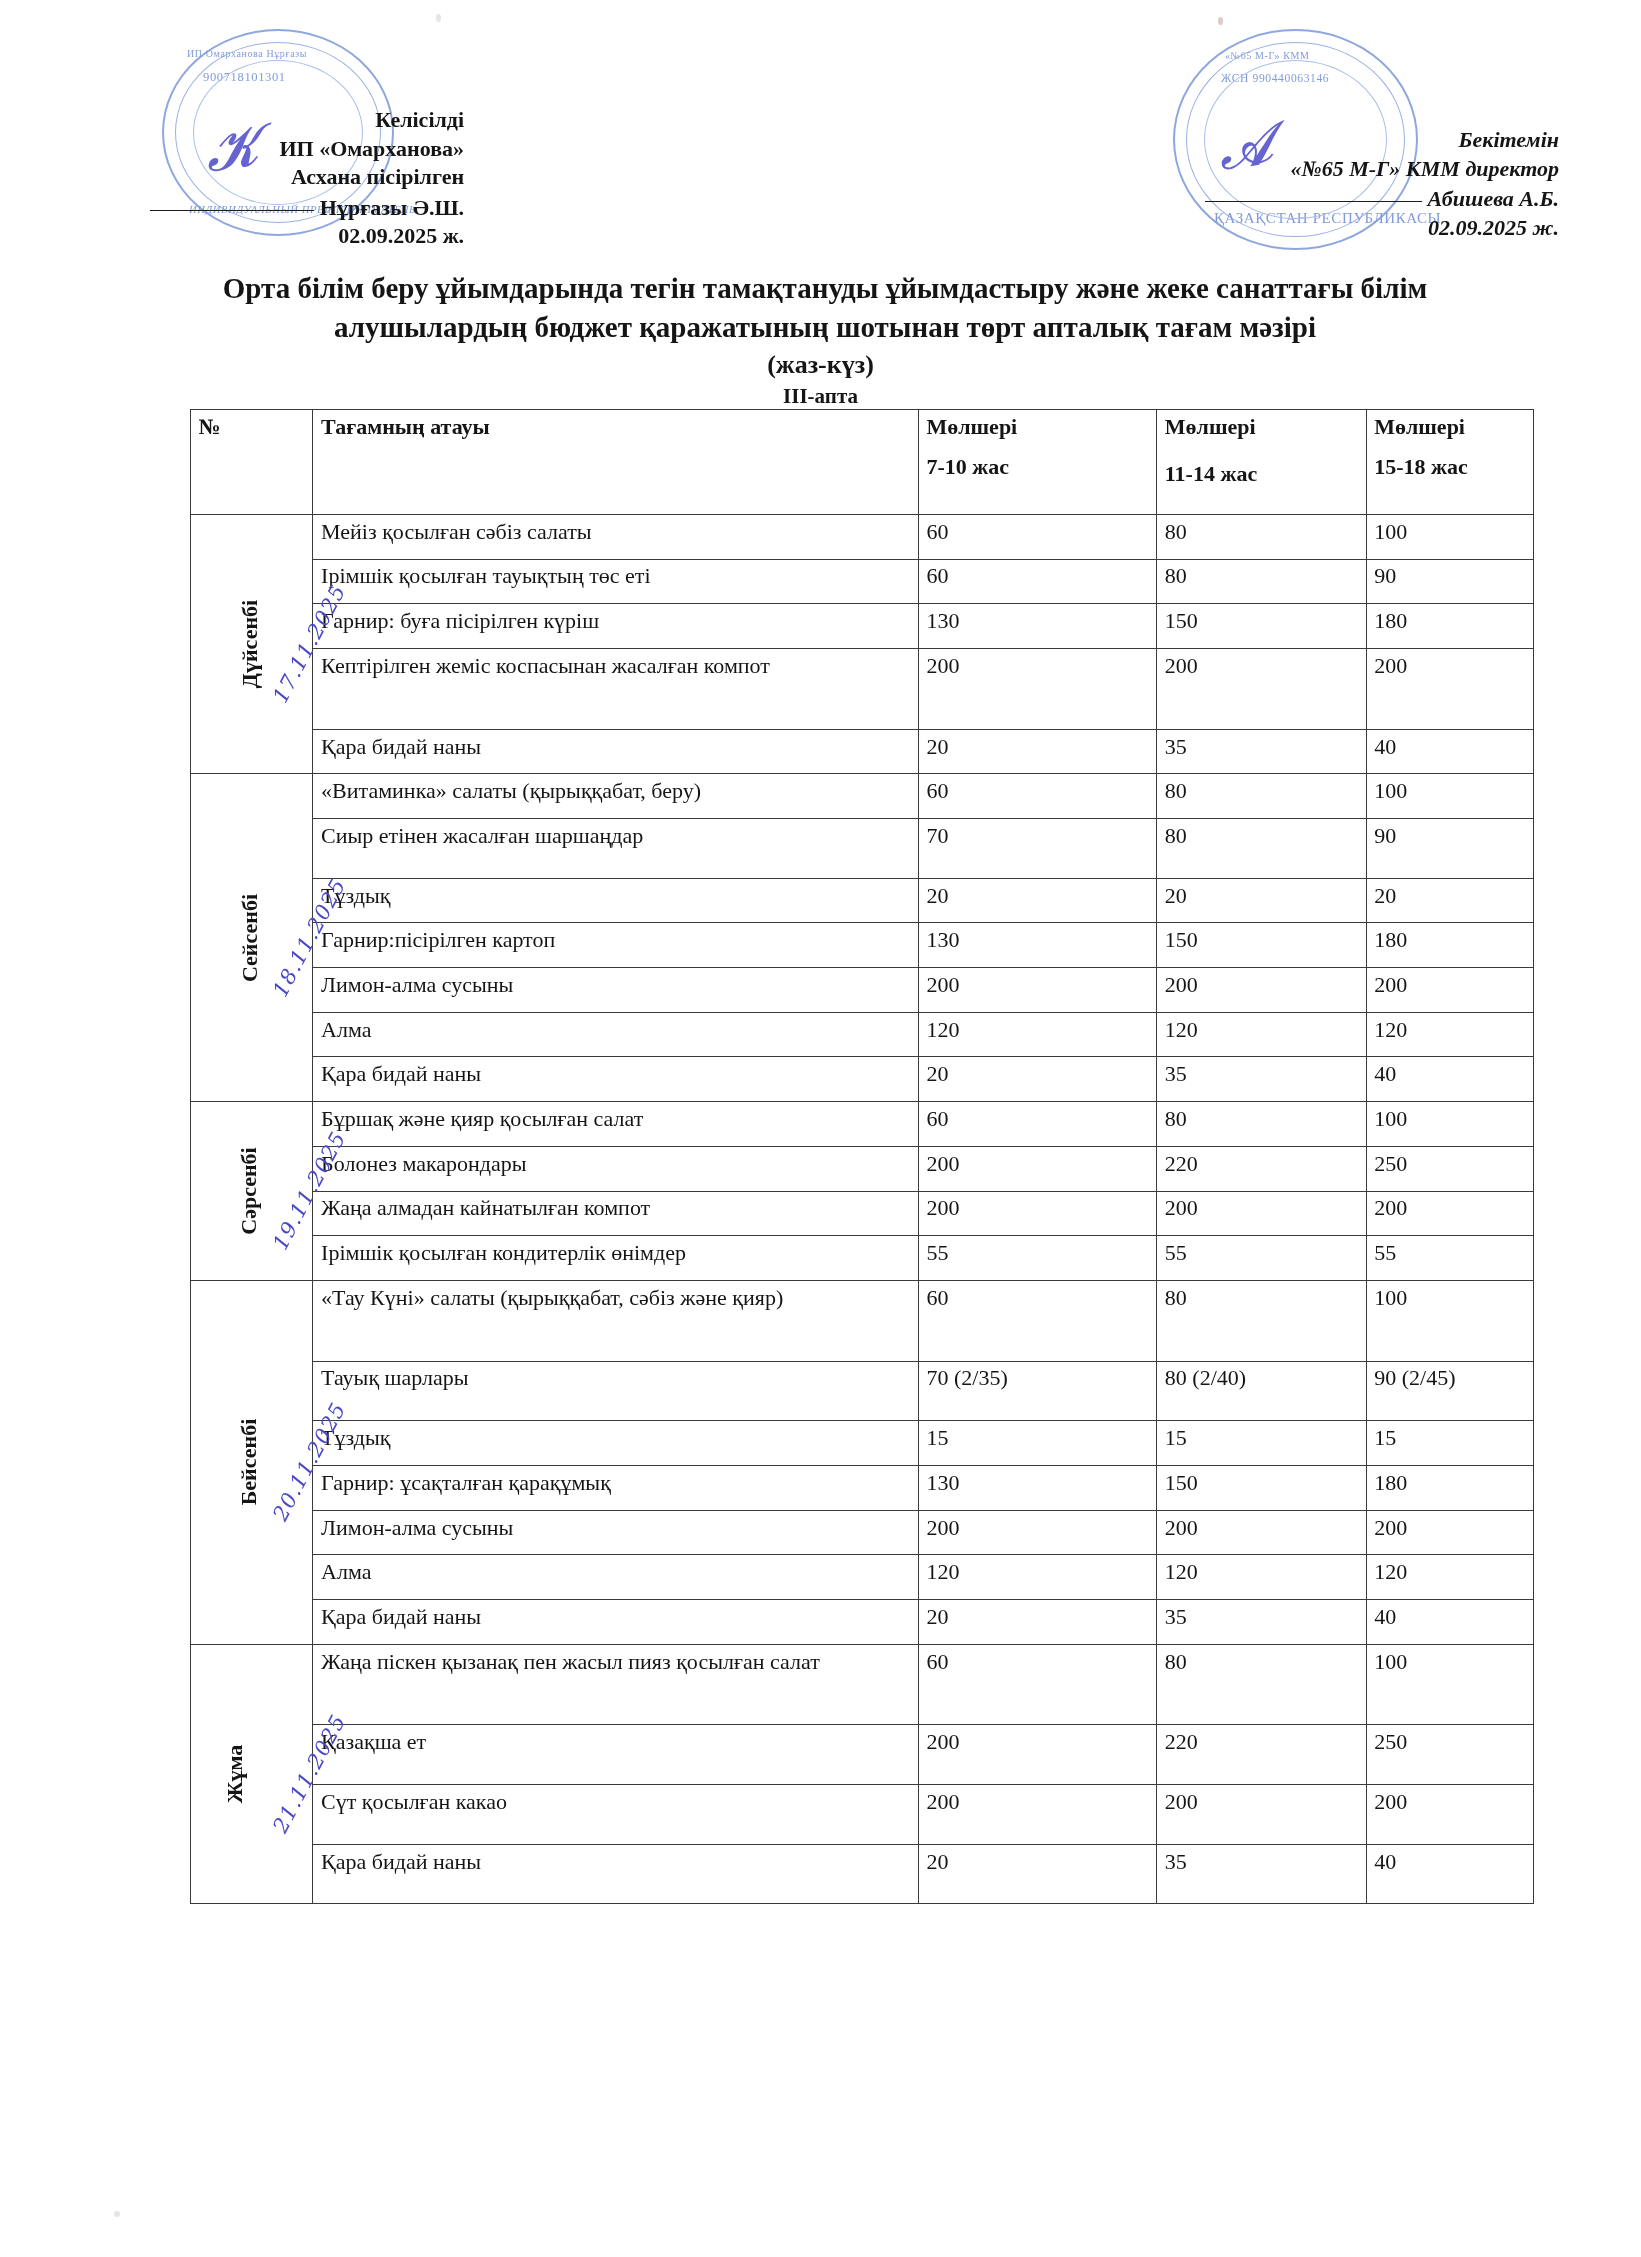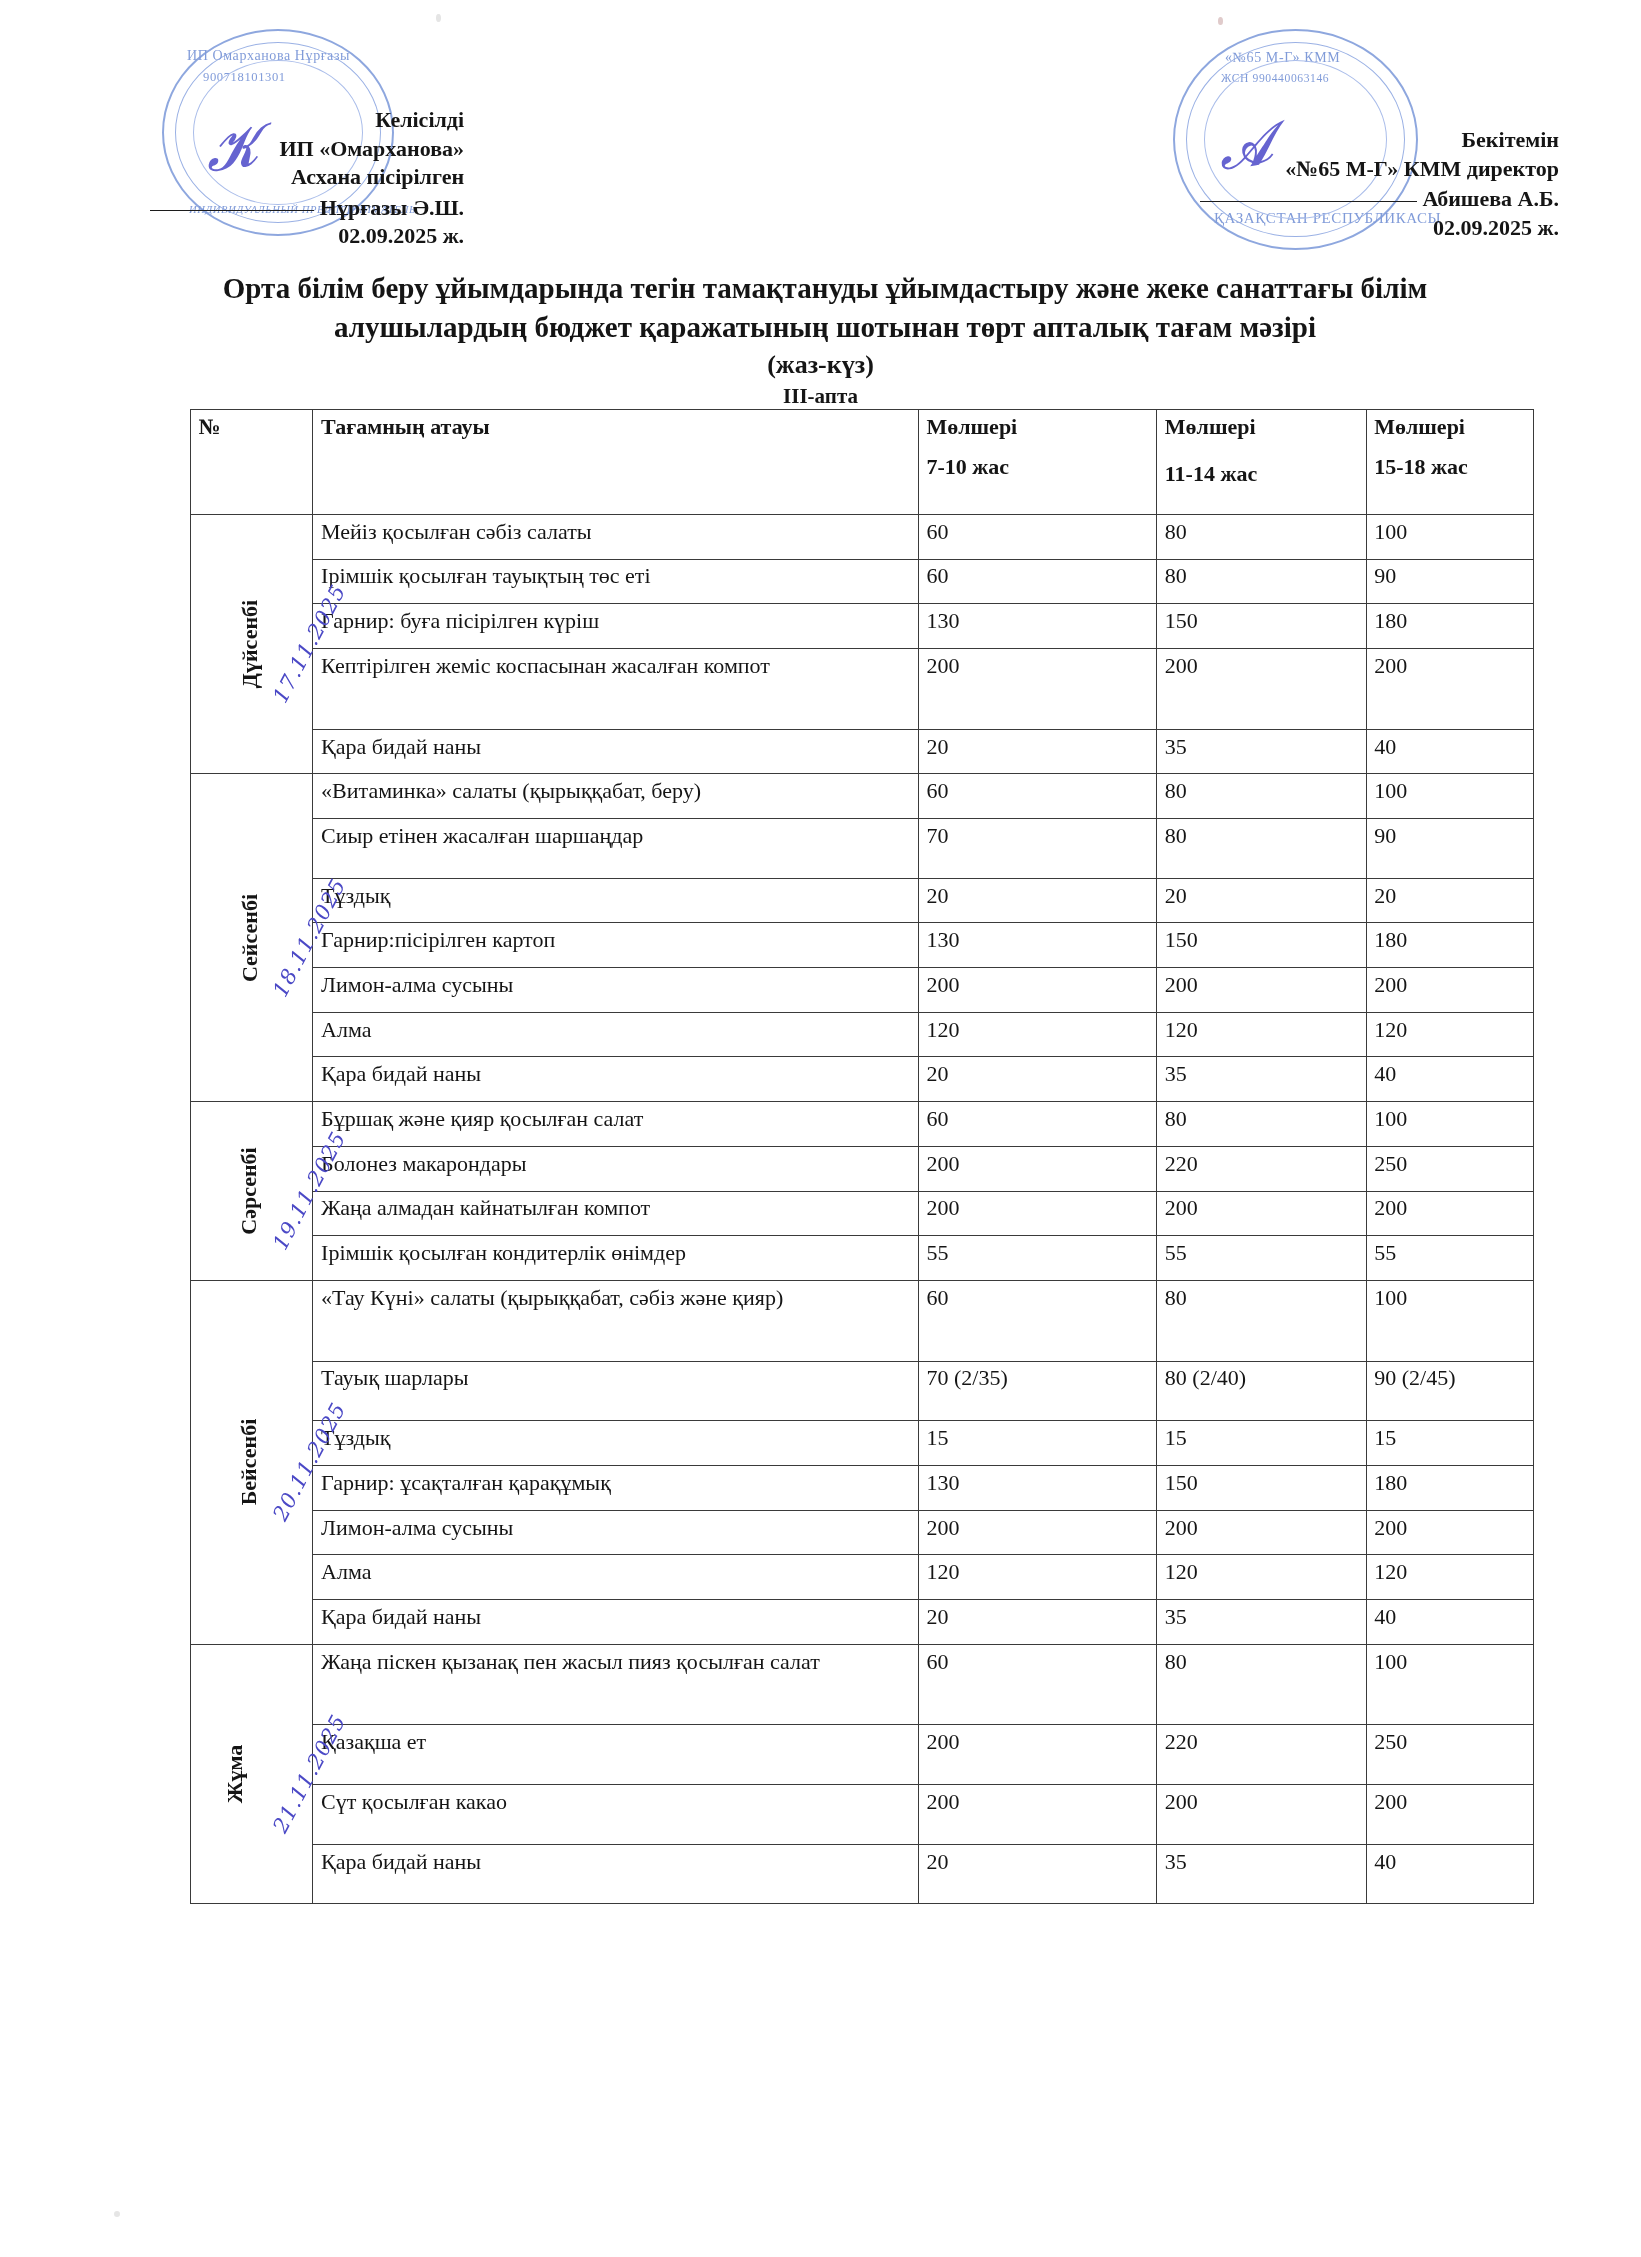--- a/index.html
+++ b/index.html
@@ -20,21 +20,21 @@
     height:261px;
   }
   .approval{
     position:absolute;
     font-size:22px;
     font-weight:bold;
     line-height:1.30;
     white-space:nowrap;
   }
   .approval.left{ left:150px; top:106px; text-align:right; }
-  .approval.right{ right:82px; top:126px; text-align:right; }
+  .approval.right{ right:82px; top:126px; text-align:right;font-style:italic; }
   .approval .sigline{
     display:block;
     position:relative;
     padding-top:1.9px;
   }
   .approval .sigline .rule{
     display:inline-block;
     width:164px;
     border-bottom:1.9px solid #1c1c1c;
     vertical-align:3.9px;
@@ -62,21 +62,21 @@
     position:absolute;
     inset:29px;
     border-radius:50%;
     border:1px solid #93abe4;
   }
   .stamp.s1{ left:162px; top:29px; width:228px; height:203px; }
   .stamp.s2{ left:1173px; top:29px; width:241px; height:217px; }
   .stamp-txt{
     position:absolute;
     color:#5d7fce;
-    font-size:14px;
+    font-size:10px;
     letter-spacing:0.6px;
     white-space:nowrap;
     transform-origin:center;
   }
   .sig-scribble{
     position:absolute;
     color:#4c49c8;
     font-family:"DejaVu Serif",serif;
     font-size:56px;
     font-style:italic;

